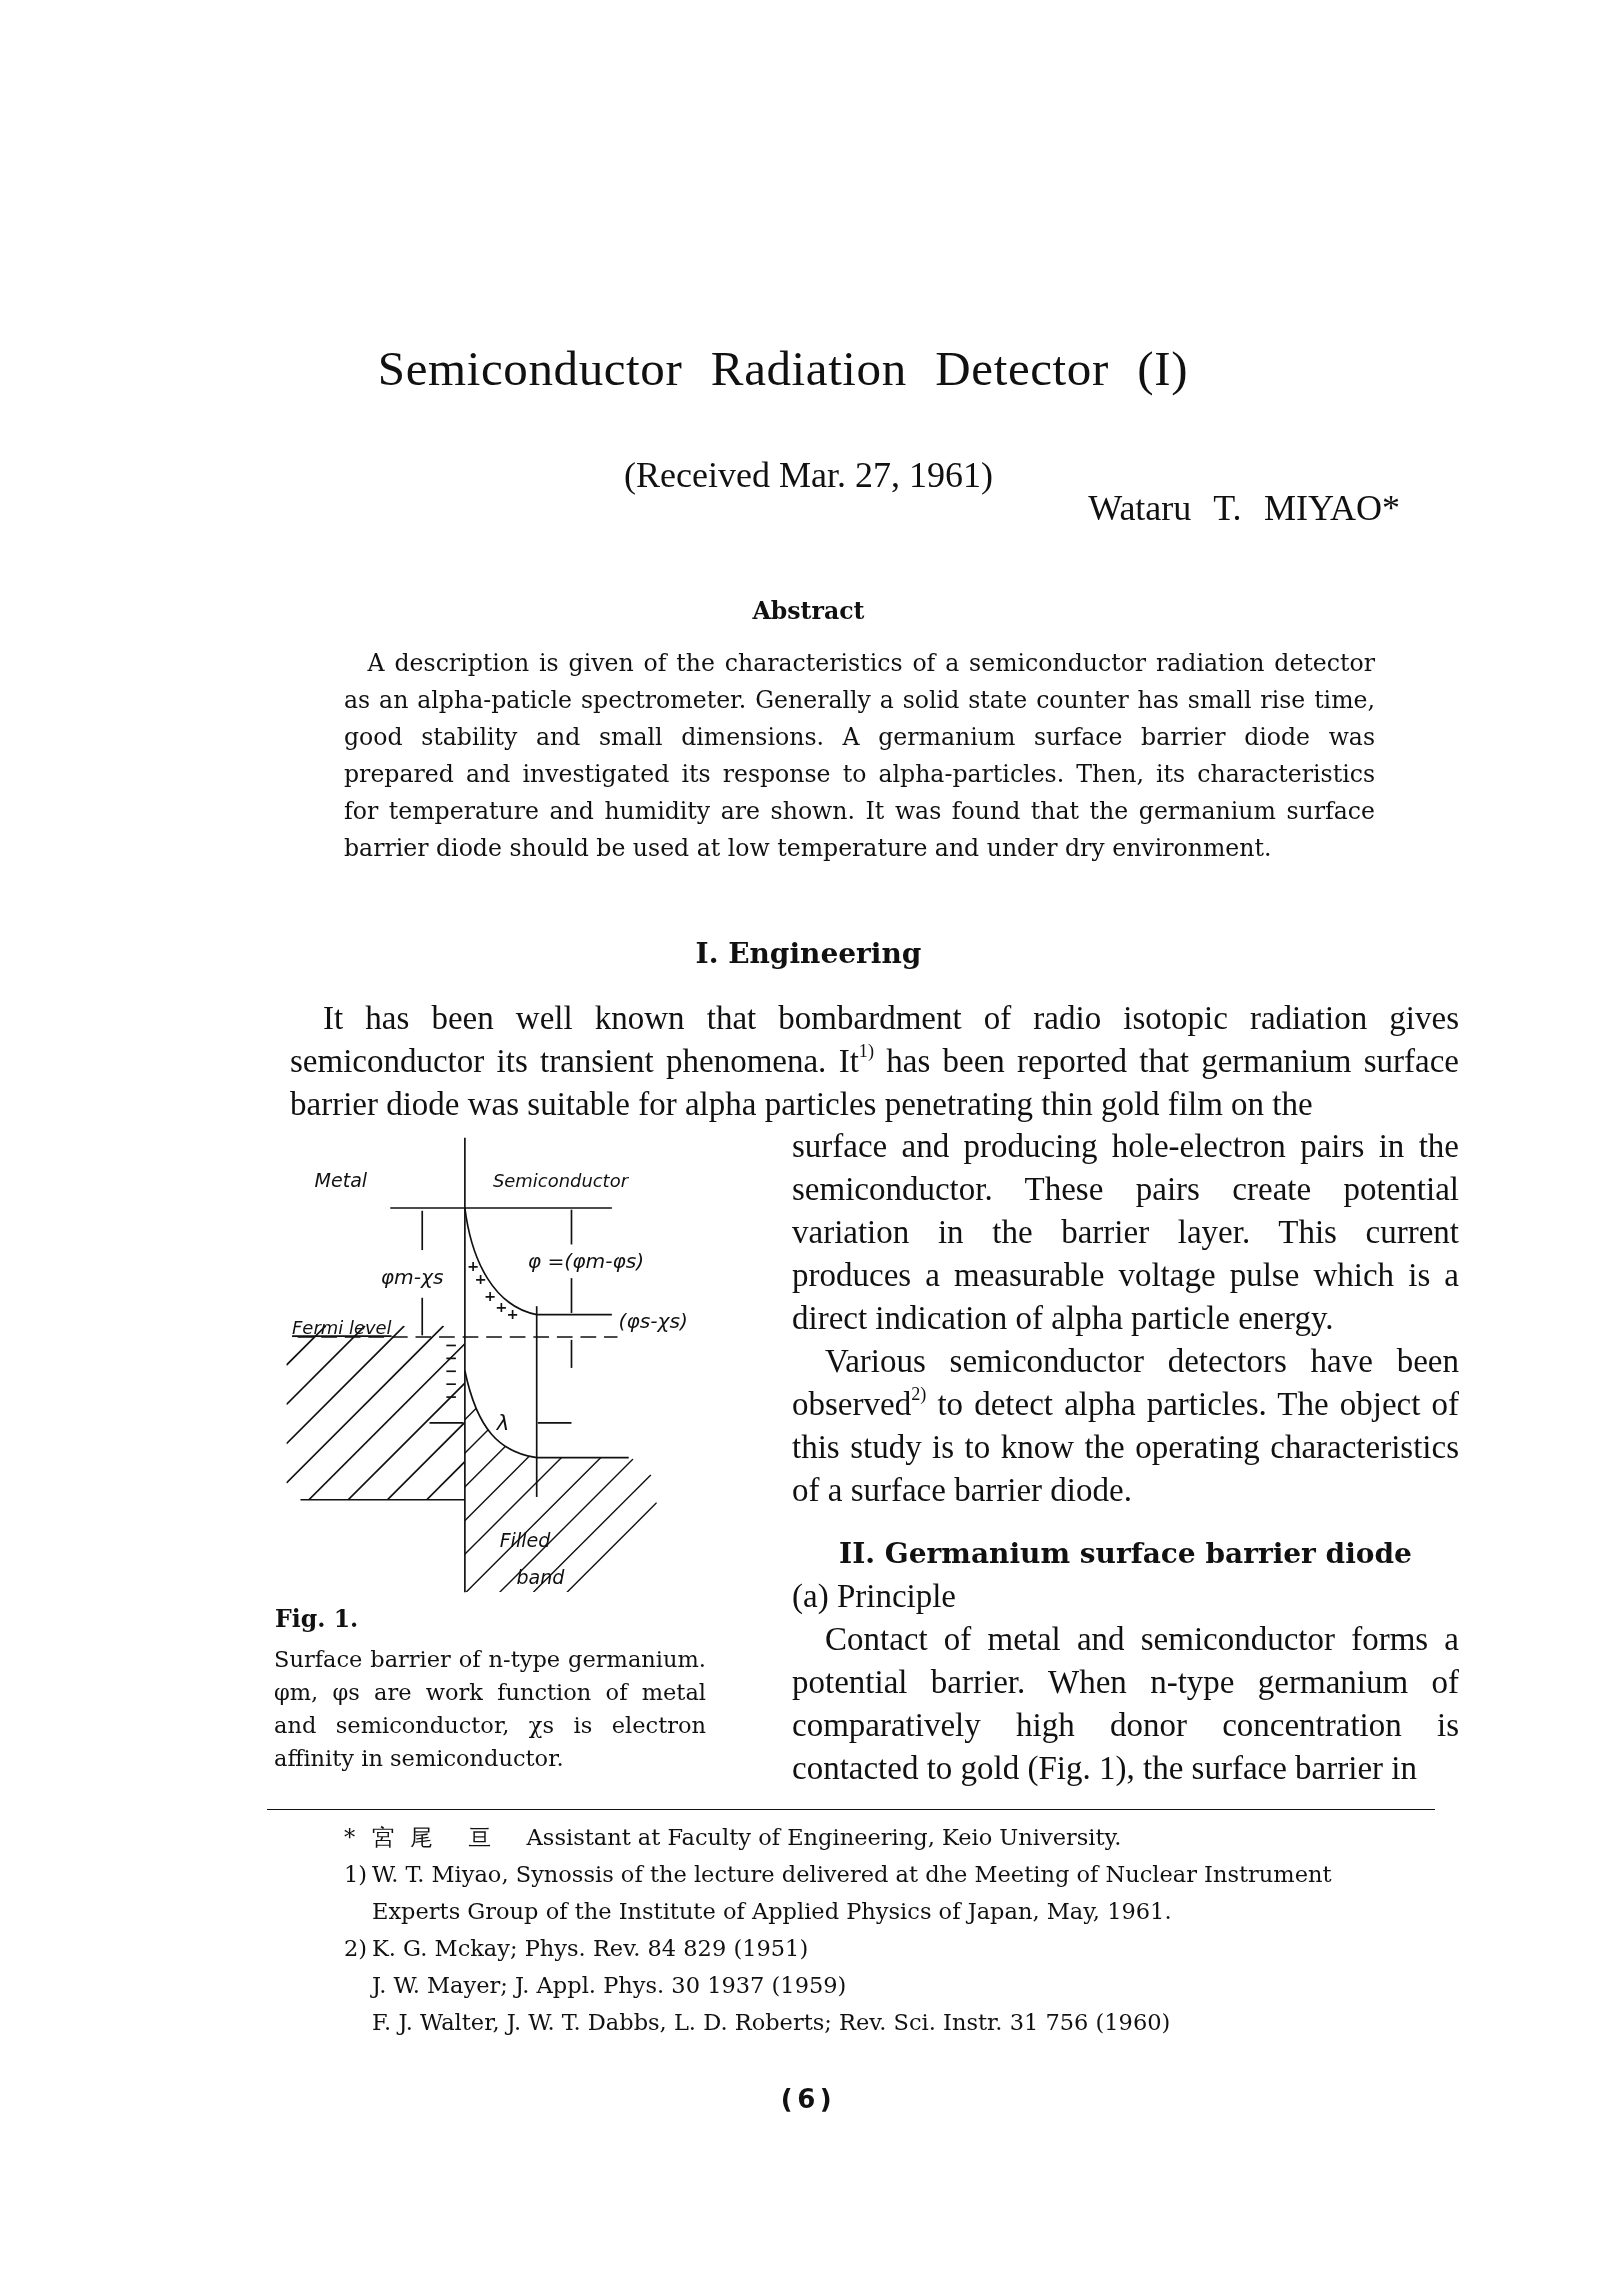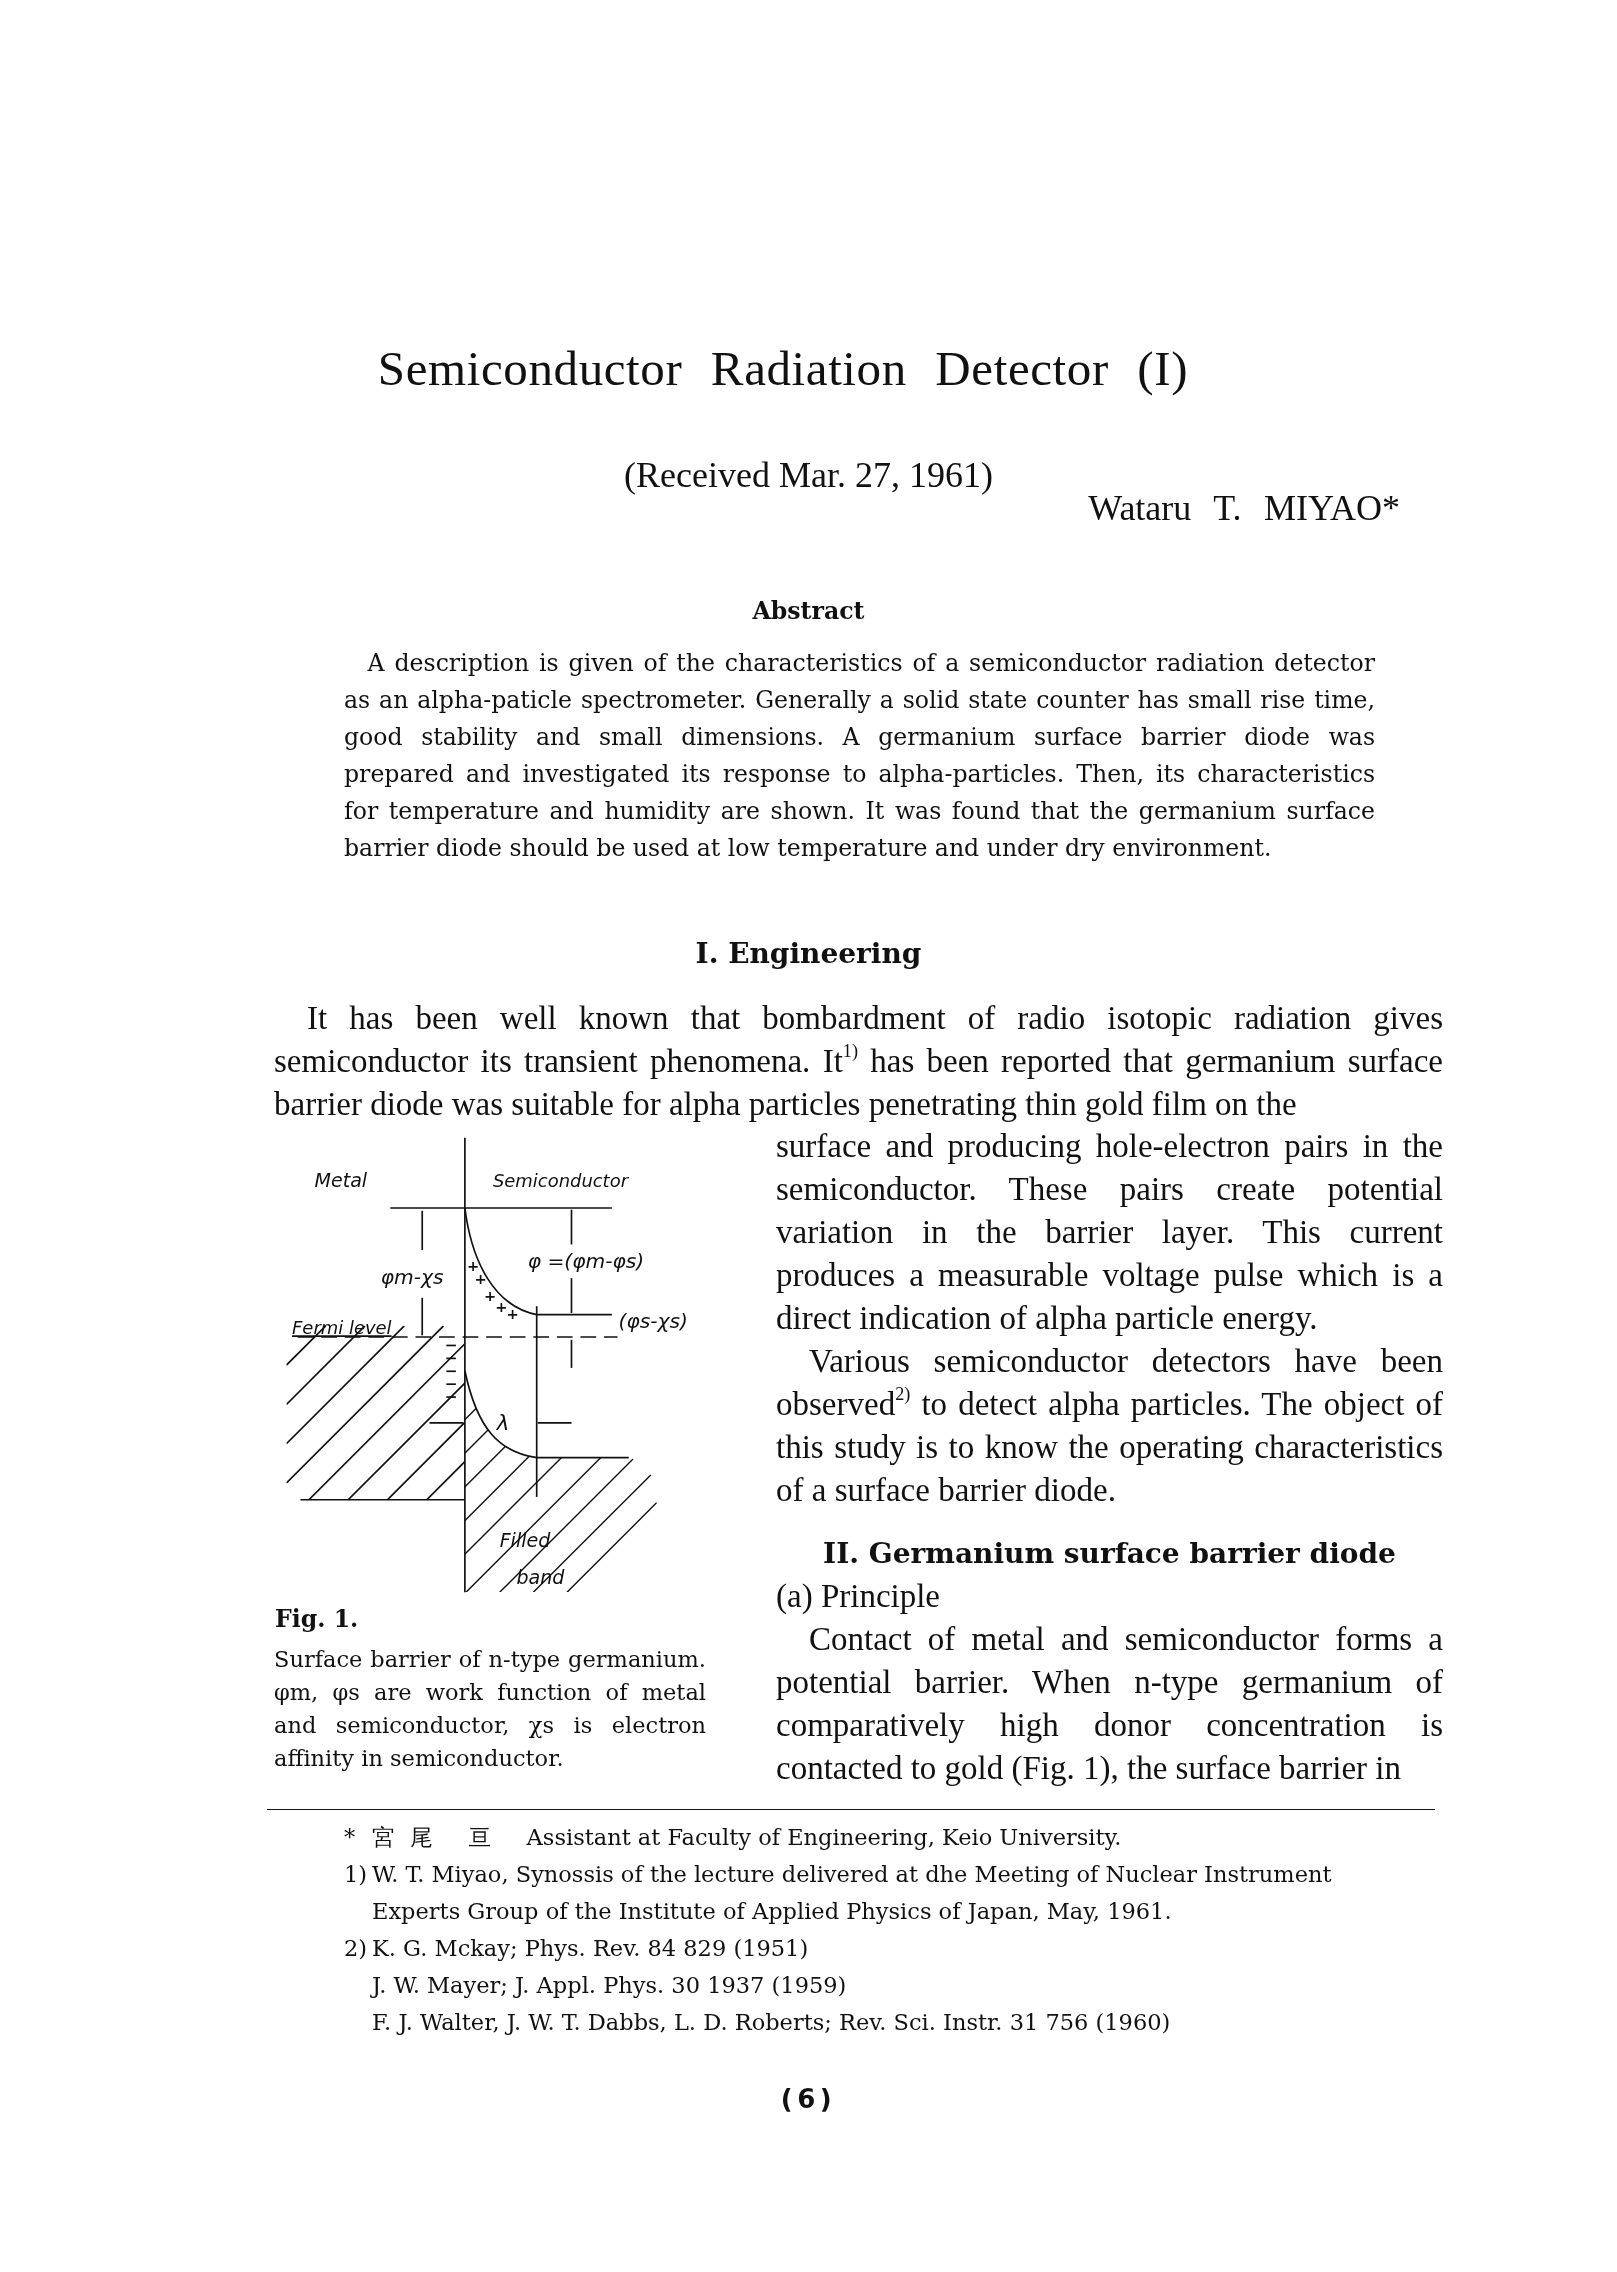--- a/index.html
+++ b/index.html
@@ -30,20 +30,21 @@
     font-family: "DejaVu Serif", serif; font-size: 23.6px; line-height: 37px;
     text-align: justify; text-indent: 23.6px;
   }
   #intro-heading {
     left: 0; width: 1617px; top: 937px; text-align: center;
     font-family: "DejaVu Serif", serif; font-weight: bold; font-size: 28px;
   }
   .body-text {
     font-family: "Liberation Serif", serif; font-size: 33px; line-height: 43px;
     text-align: justify;
+    margin-left: 16px;
   }
   #intro-p1 {
     left: 274px; width: 1169px; top: 997px; text-indent: 33px;
   }
   #right-col {
     left: 776px; width: 667px; top: 1125px;
   }
   #right-col p { margin: 0; }
   .indent { text-indent: 33px; }
   #sec2-heading {

